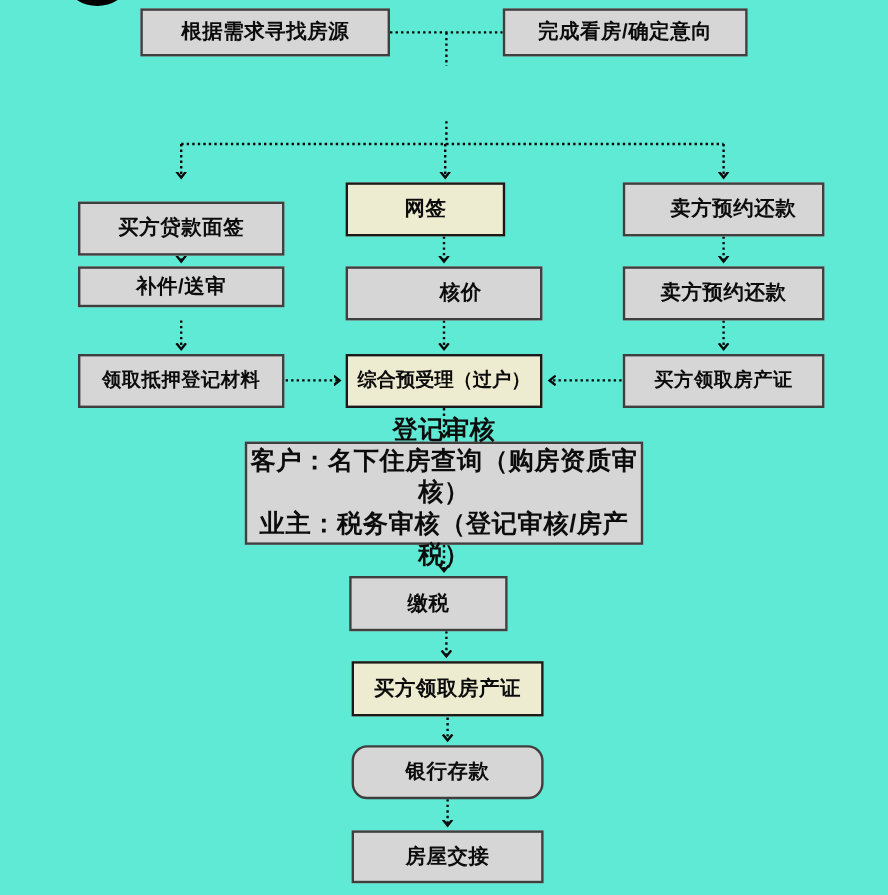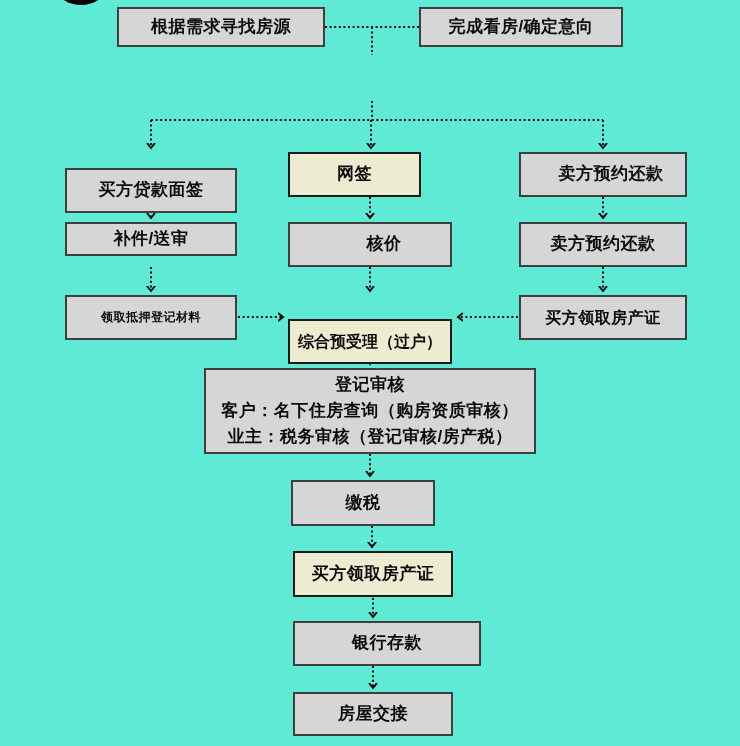--- a/index.html
+++ b/index.html
@@ -16,21 +16,21 @@
   .conn { stroke:var(--connector); stroke-width:2; stroke-dasharray:2 2.6; fill:none; }
   .arrowhead { stroke:var(--connector); stroke-width:2; fill:none; }
   .node {
     position:absolute; box-sizing:border-box;
     display:flex; align-items:center; justify-content:center;
     background:var(--node_fill); border:2px solid var(--node_border);
     font-weight:bold; font-size:17px; color:#0c0c0c;
     text-align:center; letter-spacing:0.5px; line-height:1.2;
   }
   .node.highlight { background:var(--highlight_fill); border-color:var(--highlight_border); }
-  .node.big { flex-direction:column; font-size:17px; line-height:26px; padding:2px 0; }
+  .node.big { flex-direction:column; font-size:21px; line-height:26px; padding:2px 0; }
 </style>
 </head>
 <body>
 
 <div class="canvas">
 
   <div class="corner-dot"></div>
 
   <svg class="connectors" width="740" height="746" viewBox="0 0 740 746">
     <defs>
@@ -77,28 +77,28 @@
   <div class="node" style="left:419px; top:7px; width:204px; height:40px;">完成看房/确定意向</div>
 
   <div class="node" style="left:65px; top:152px; width:172px; height:45px;margin-top:16px;">买方贷款面签</div>
   <div class="node highlight" style="left:288px; top:152px; width:133px; height:45px;">网签</div>
   <div class="node" style="left:519px; top:152px; width:168px; height:45px;padding-left:16px;">卖方预约还款</div>
 
   <div class="node" style="left:65px; top:222px; width:172px; height:34px;">补件/送审</div>
   <div class="node" style="left:288px; top:222px; width:164px; height:45px;padding-left:28px;">核价</div>
   <div class="node" style="left:519px; top:222px; width:168px; height:45px;">卖方预约还款</div>
 
-  <div class="node" style="left:65px; top:295px; width:172px; height:45px; font-size:12px;">领取抵押登记材料</div>
-  <div class="node highlight" style="left:288px; top:295px; width:164px; height:45px; font-size:16px; letter-spacing:0;margin-top:24px;">综合预受理（过户）</div>
+  <div class="node" style="left:65px; top:295px; width:172px; height:45px; font-size:16px;">领取抵押登记材料</div>
+  <div class="node highlight" style="left:288px; top:295px; width:164px; height:45px; font-size:16px; letter-spacing:0;">综合预受理（过户）</div>
   <div class="node" style="left:519px; top:295px; width:168px; height:45px; font-size:16px;">买方领取房产证</div>
 
   <div class="node big" style="left:204px; top:368px; width:332px; height:86px;">
     <div>登记审核</div>
     <div>客户：名下住房查询（购房资质审核）</div>
     <div>业主：税务审核（登记审核/房产税）</div>
   </div>
 
-  <div class="node" style="left:291px; top:480px; width:144px; height:46px;">缴税</div>
+  <div class="node" style="left:291px; top:480px; width:132px; height:46px;">缴税</div>
   <div class="node highlight" style="left:293px; top:551px; width:160px; height:46px;">买方领取房产证</div>
-  <div class="node" style="left:293px; top:621px; width:188px; height:45px;">银行存款</div>
+  <div class="node" style="left:293px; top:621px; width:160px; height:45px;border-radius:13px;">银行存款</div>
   <div class="node" style="left:293px; top:692px; width:160px; height:44px;">房屋交接</div>
 
 </div>
 
 </body></html>

